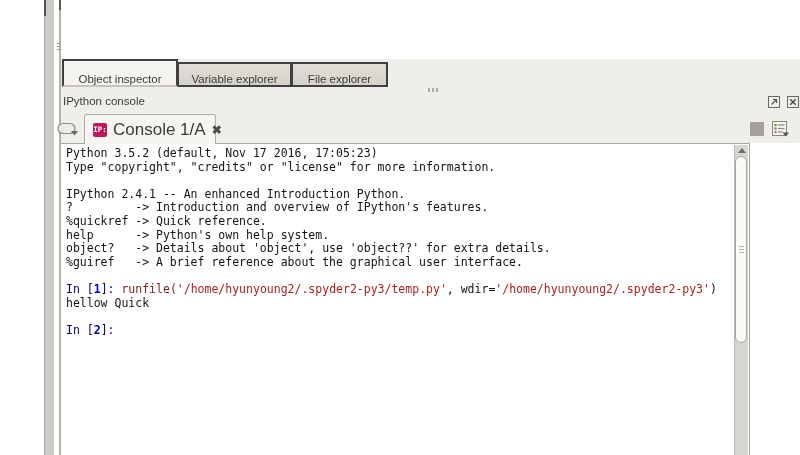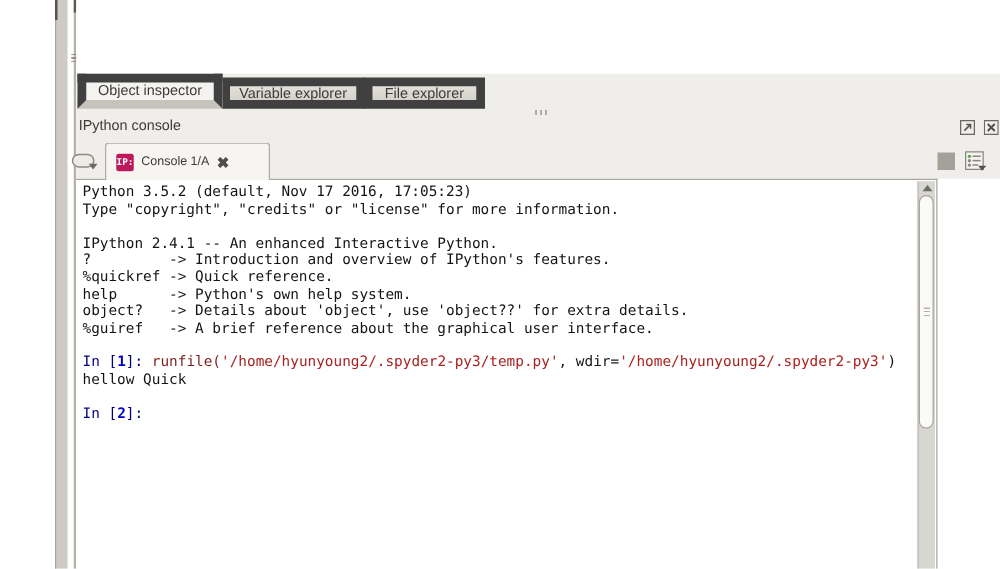--- a/index.html
+++ b/index.html
@@ -18,24 +18,24 @@
   .v-divider{position:absolute;left:59px;top:0;width:2px;height:455px;background:#b5b2ab;}
   .v-divider-cap{position:absolute;left:0;top:0;width:2px;height:10px;background:#5c5a54;}
   .v-divider-grip{position:absolute;left:-2px;top:43px;width:6px;height:8px;
     background:repeating-linear-gradient(#97948d 0 1px, transparent 1px 3px);}
   
   .main{position:absolute;left:61px;top:0;width:739px;height:455px;background:#ffffff;}
   .lower-bg{position:absolute;left:0;top:59px;width:739px;height:84px;background:#efeeea;}
   
   .ptab{
     position:absolute;top:62px;height:25px;box-sizing:border-box;
-    border:7px solid #404040;
+    border:2px solid #404040;
     background:linear-gradient(#e2dfd9,#d5d2cb);
     color:#3c3b36;font-size:11.5px;
-    display:flex;align-items:center;justify-content:center;
+    display:flex;align-items:flex-end;justify-content:center;
     cursor:default;
   }
   .ptab.active{
     top:59px;height:28px;
     background:#f4f3f0;
     border-bottom-color:#c6c3bc;
     z-index:2;
   }
   .ptab1{left:1px;width:116px;}
   .ptab2{left:116px;width:115px;}
@@ -55,21 +55,21 @@
     background:#f6f5f2;border:1px solid #b0ada6;border-bottom:none;
     border-radius:3px 3px 0 0;z-index:3;
     display:flex;align-items:center;gap:6px;padding:0 8px;
   }
   .ip-badge{
     width:14px;height:14px;background:#be185d;border-radius:2px;
     color:#ffffff;font-size:7.5px;font-weight:bold;
     display:flex;align-items:center;justify-content:center;
     font-family:"DejaVu Sans Mono",monospace;flex:0 0 auto;
   }
-  .console-tab-label{font-size:10px;color:#3c3b36;white-space:nowrap;}
+  .console-tab-label{font-size:17px;color:#3c3b36;white-space:nowrap;}
   .console-tab-close{font-size:12px;color:#4f4d48;font-weight:bold;line-height:1;cursor:default;}
   .square-btn{position:absolute;left:689px;top:122px;width:14px;height:14px;background:#a3a19a;}
   .options-btn{position:absolute;left:710px;top:120px;width:19px;height:19px;cursor:default;}
   
   .console-area{
     position:absolute;left:0;top:143px;width:689px;height:312px;box-sizing:border-box;
     background:#ffffff;border-top:1px solid #a8a5a0;border-right:1px solid #a8a5a0;
   }
   .console-text{
     position:absolute;left:5px;top:3px;right:16px;bottom:0;overflow:hidden;
@@ -168,21 +168,21 @@
       <rect x="7" y="11.4" width="4.5" height="1.2" fill="#8a8780"></rect>
       <path d="M11.5 12.5 L18 12.5 L14.75 16.5 Z" fill="#55534e"></path>
     </svg>
   </div>
 
   <div class="console-area">
     <div class="console-text" id="console-text">
         <div class="cline"><span class="c-k">Python 3.5.2 (default, Nov 17 2016, 17:05:23)</span></div>
         <div class="cline"><span class="c-k">Type "copyright", "credits" or "license" for more information.</span></div>
         <div class="cline">&nbsp;</div>
-        <div class="cline"><span class="c-k">IPython 2.4.1 -- An enhanced Interactive Python.</span></div>
+        <div class="cline"><span class="c-k">IPython 2.4.1 -- An enhanced Introduction Python.</span></div>
         <div class="cline"><span class="c-k">?         -&gt; Introduction and overview of IPython's features.</span></div>
         <div class="cline"><span class="c-k">%quickref -&gt; Quick reference.</span></div>
         <div class="cline"><span class="c-k">help      -&gt; Python's own help system.</span></div>
         <div class="cline"><span class="c-k">object?   -&gt; Details about 'object', use 'object??' for extra details.</span></div>
         <div class="cline"><span class="c-k">%guiref   -&gt; A brief reference about the graphical user interface.</span></div>
         <div class="cline">&nbsp;</div>
         <div class="cline"><span class="c-p">In [</span><span class="c-n">1</span><span class="c-p">]: </span><span class="c-f">runfile(</span><span class="c-s">'/home/hyunyoung2/.spyder2-py3/temp.py'</span><span class="c-k">, wdir=</span><span class="c-s">'/home/hyunyoung2/.spyder2-py3'</span><span class="c-k">)</span></div>
         <div class="cline"><span class="c-k">hellow Quick</span></div>
         <div class="cline">&nbsp;</div>
         <div class="cline"><span class="c-p">In [</span><span class="c-n">2</span><span class="c-p">]:</span></div>

